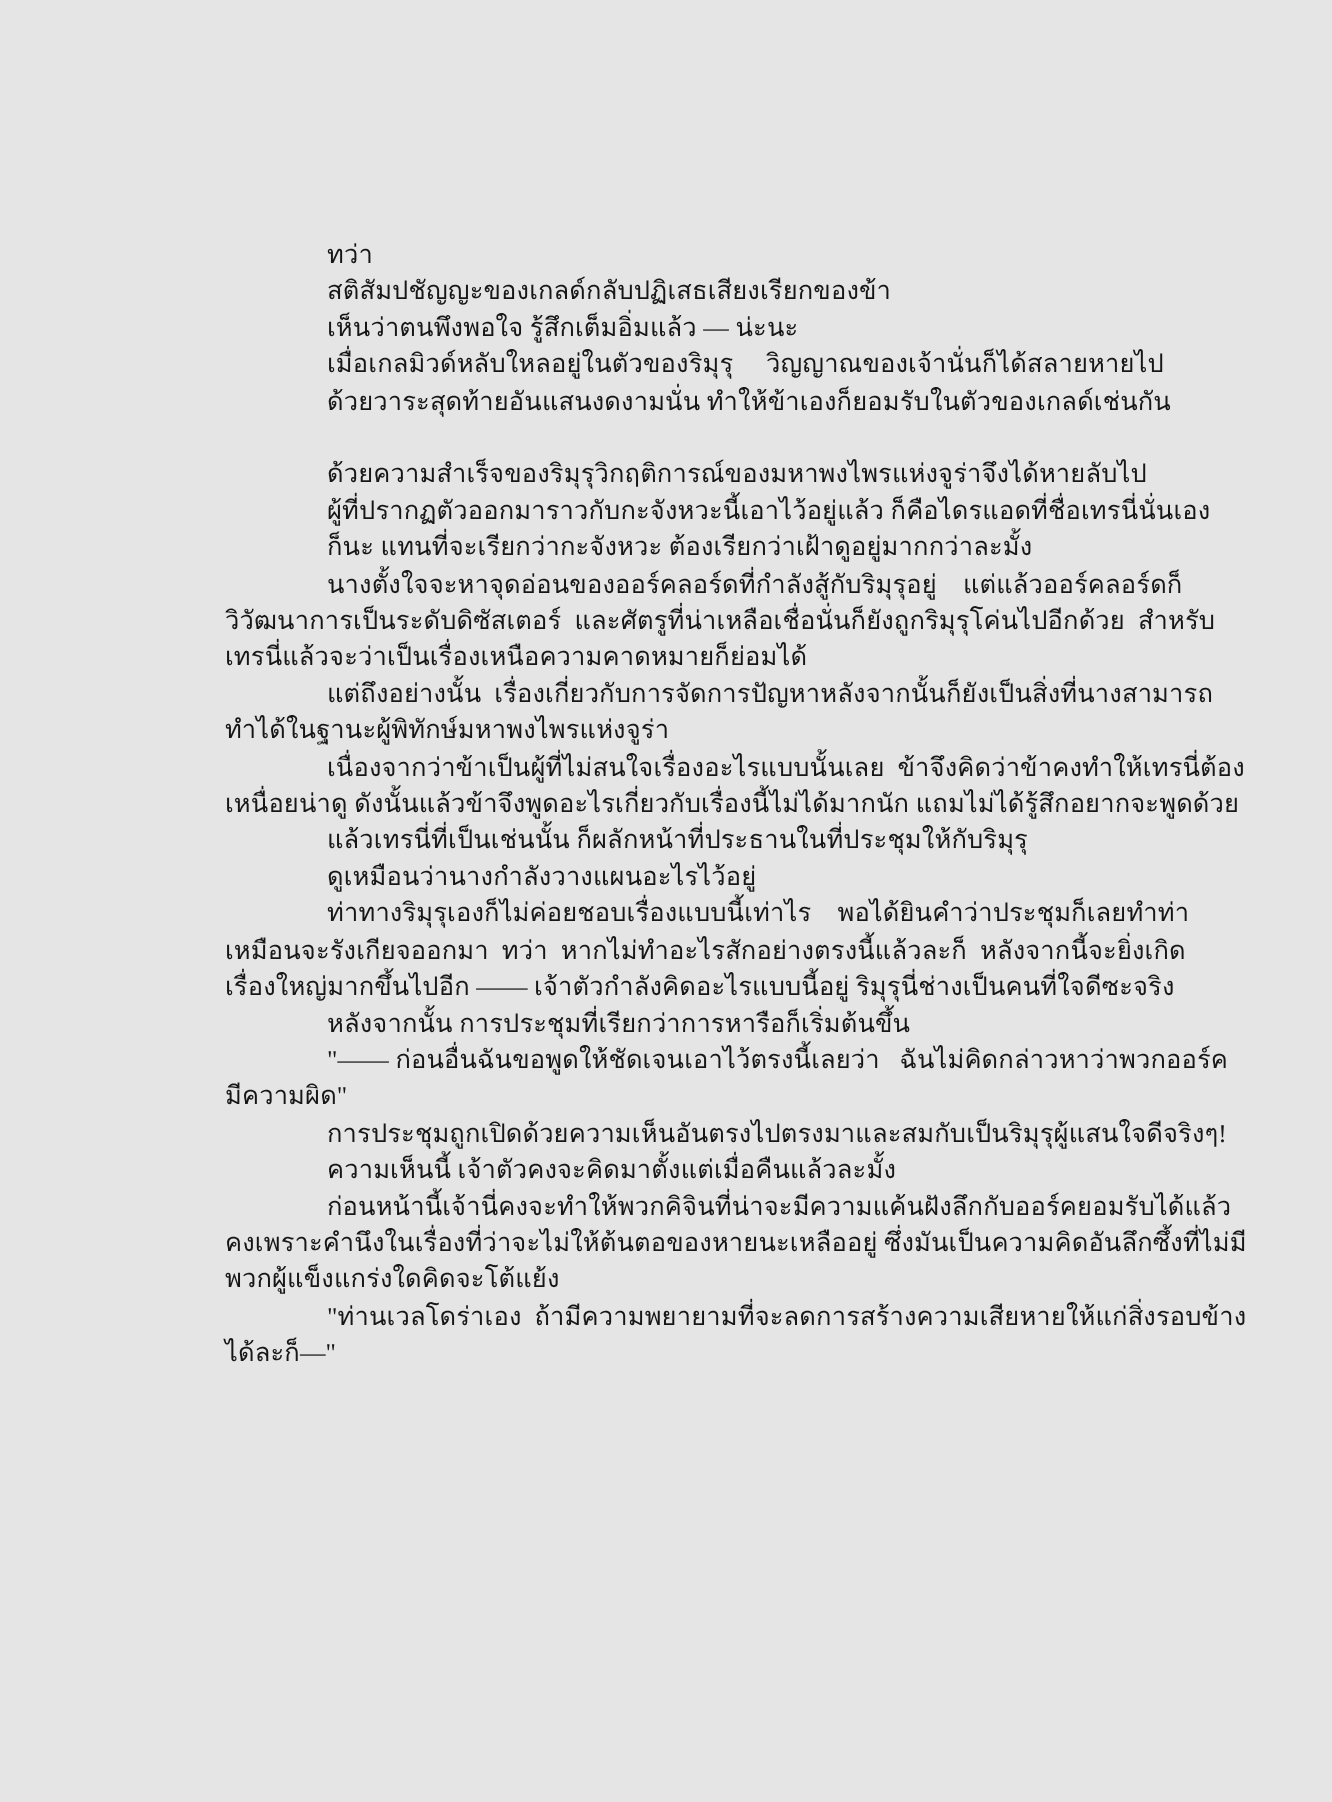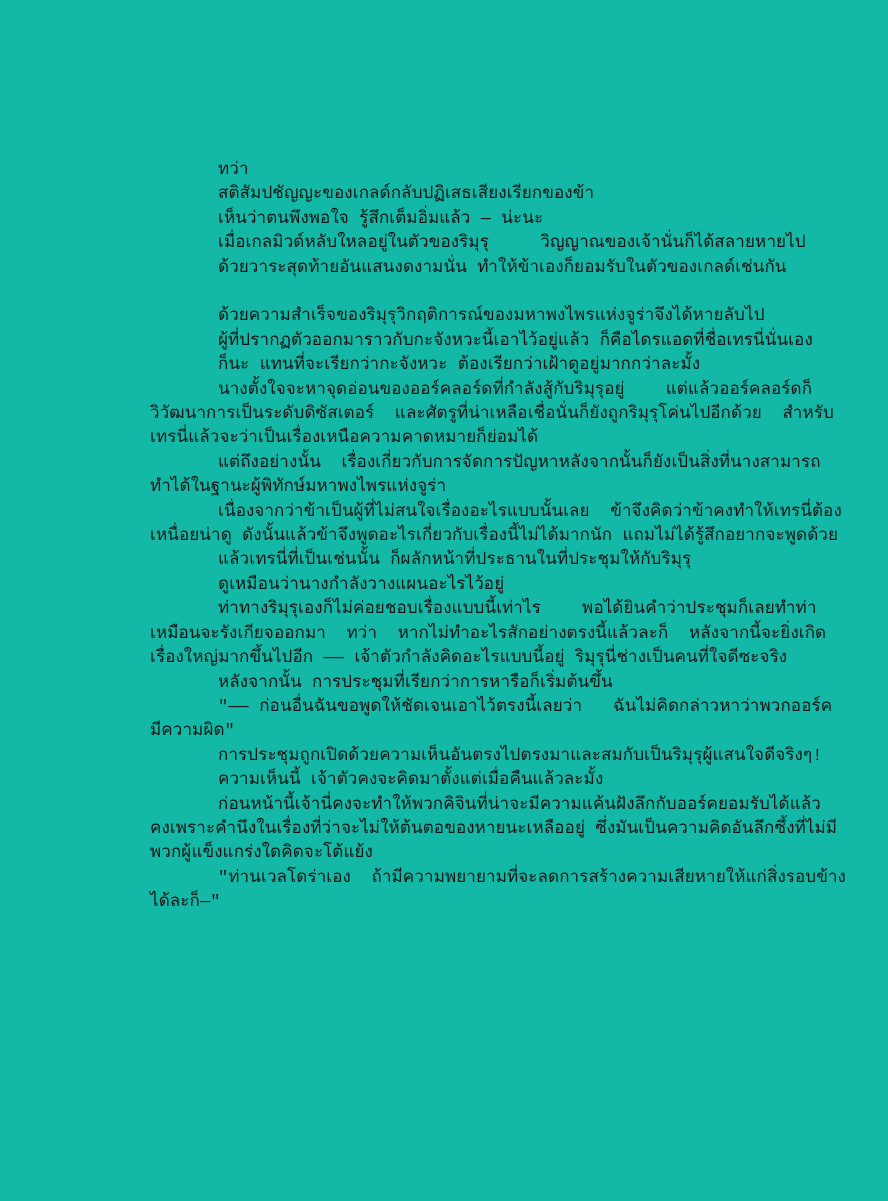--- a/index.html
+++ b/index.html
@@ -35,15 +35,15 @@
   .line.flush {
     text-indent: 0;             
   }
   .line.blank {
     
   }
 </style>
 </head>
 <body>
 
-<div class="page" style="background: #14b8a6; color: rgb(22, 22, 22); font-family: Liberation Mono, monospace;">
+<div class="page" style="background: #e5e5e5; color: rgb(22, 22, 22);">
   <div class="text-block" id="text-block"><div class="line indent">ทว่า</div><div class="line indent">สติสัมปชัญญะของเกลด์กลับปฏิเสธเสียงเรียกของข้า</div><div class="line indent">เห็นว่าตนพึงพอใจ รู้สึกเต็มอิ่มแล้ว — น่ะนะ</div><div class="line indent">เมื่อเกลมิวด์หลับใหลอยู่ในตัวของริมุรุ     วิญญาณของเจ้านั่นก็ได้สลายหายไป</div><div class="line indent">ด้วยวาระสุดท้ายอันแสนงดงามนั่น ทำให้ข้าเองก็ยอมรับในตัวของเกลด์เช่นกัน</div><div class="line blank"></div><div class="line indent">ด้วยความสำเร็จของริมุรุวิกฤติการณ์ของมหาพงไพรแห่งจูร่าจึงได้หายลับไป</div><div class="line indent">ผู้ที่ปรากฏตัวออกมาราวกับกะจังหวะนี้เอาไว้อยู่แล้ว ก็คือไดรแอดที่ชื่อเทรนี่นั่นเอง</div><div class="line indent">ก็นะ แทนที่จะเรียกว่ากะจังหวะ ต้องเรียกว่าเฝ้าดูอยู่มากกว่าละมั้ง</div><div class="line indent">นางตั้งใจจะหาจุดอ่อนของออร์คลอร์ดที่กำลังสู้กับริมุรุอยู่    แต่แล้วออร์คลอร์ดก็</div><div class="line flush">วิวัฒนาการเป็นระดับดิซัสเตอร์  และศัตรูที่น่าเหลือเชื่อนั่นก็ยังถูกริมุรุโค่นไปอีกด้วย  สำหรับ</div><div class="line flush">เทรนี่แล้วจะว่าเป็นเรื่องเหนือความคาดหมายก็ย่อมได้</div><div class="line indent">แต่ถึงอย่างนั้น  เรื่องเกี่ยวกับการจัดการปัญหาหลังจากนั้นก็ยังเป็นสิ่งที่นางสามารถ</div><div class="line flush">ทำได้ในฐานะผู้พิทักษ์มหาพงไพรแห่งจูร่า</div><div class="line indent">เนื่องจากว่าข้าเป็นผู้ที่ไม่สนใจเรื่องอะไรแบบนั้นเลย  ข้าจึงคิดว่าข้าคงทำให้เทรนี่ต้อง</div><div class="line flush">เหนื่อยน่าดู ดังนั้นแล้วข้าจึงพูดอะไรเกี่ยวกับเรื่องนี้ไม่ได้มากนัก แถมไม่ได้รู้สึกอยากจะพูดด้วย</div><div class="line indent">แล้วเทรนี่ที่เป็นเช่นนั้น ก็ผลักหน้าที่ประธานในที่ประชุมให้กับริมุรุ</div><div class="line indent">ดูเหมือนว่านางกำลังวางแผนอะไรไว้อยู่</div><div class="line indent">ท่าทางริมุรุเองก็ไม่ค่อยชอบเรื่องแบบนี้เท่าไร    พอได้ยินคำว่าประชุมก็เลยทำท่า</div><div class="line flush">เหมือนจะรังเกียจออกมา  ทว่า  หากไม่ทำอะไรสักอย่างตรงนี้แล้วละก็  หลังจากนี้จะยิ่งเกิด</div><div class="line flush">เรื่องใหญ่มากขึ้นไปอีก —— เจ้าตัวกำลังคิดอะไรแบบนี้อยู่ ริมุรุนี่ช่างเป็นคนที่ใจดีซะจริง</div><div class="line indent">หลังจากนั้น การประชุมที่เรียกว่าการหารือก็เริ่มต้นขึ้น</div><div class="line indent">"—— ก่อนอื่นฉันขอพูดให้ชัดเจนเอาไว้ตรงนี้เลยว่า   ฉันไม่คิดกล่าวหาว่าพวกออร์ค</div><div class="line flush">มีความผิด"</div><div class="line indent">การประชุมถูกเปิดด้วยความเห็นอันตรงไปตรงมาและสมกับเป็นริมุรุผู้แสนใจดีจริงๆ!</div><div class="line indent">ความเห็นนี้ เจ้าตัวคงจะคิดมาตั้งแต่เมื่อคืนแล้วละมั้ง</div><div class="line indent">ก่อนหน้านี้เจ้านี่คงจะทำให้พวกคิจินที่น่าจะมีความแค้นฝังลึกกับออร์คยอมรับได้แล้ว</div><div class="line flush">คงเพราะคำนึงในเรื่องที่ว่าจะไม่ให้ต้นตอของหายนะเหลืออยู่ ซึ่งมันเป็นความคิดอันลึกซึ้งที่ไม่มี</div><div class="line flush">พวกผู้แข็งแกร่งใดคิดจะโต้แย้ง</div><div class="line indent">"ท่านเวลโดร่าเอง  ถ้ามีความพยายามที่จะลดการสร้างความเสียหายให้แก่สิ่งรอบข้าง</div><div class="line flush">ได้ละก็—"</div></div>
 </div>
 
 </body></html>

